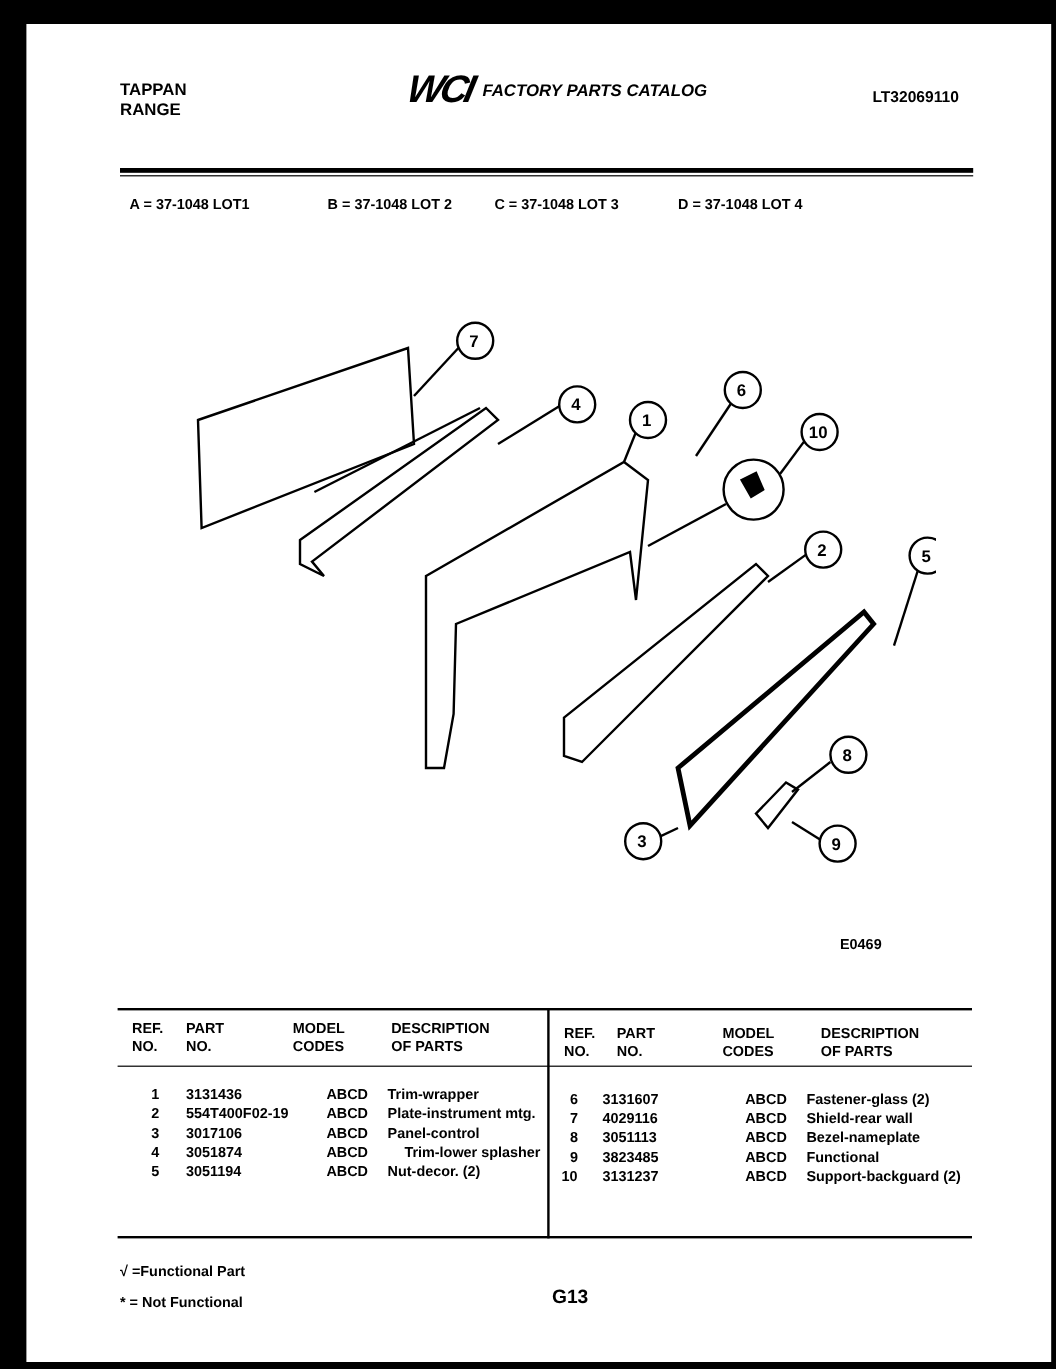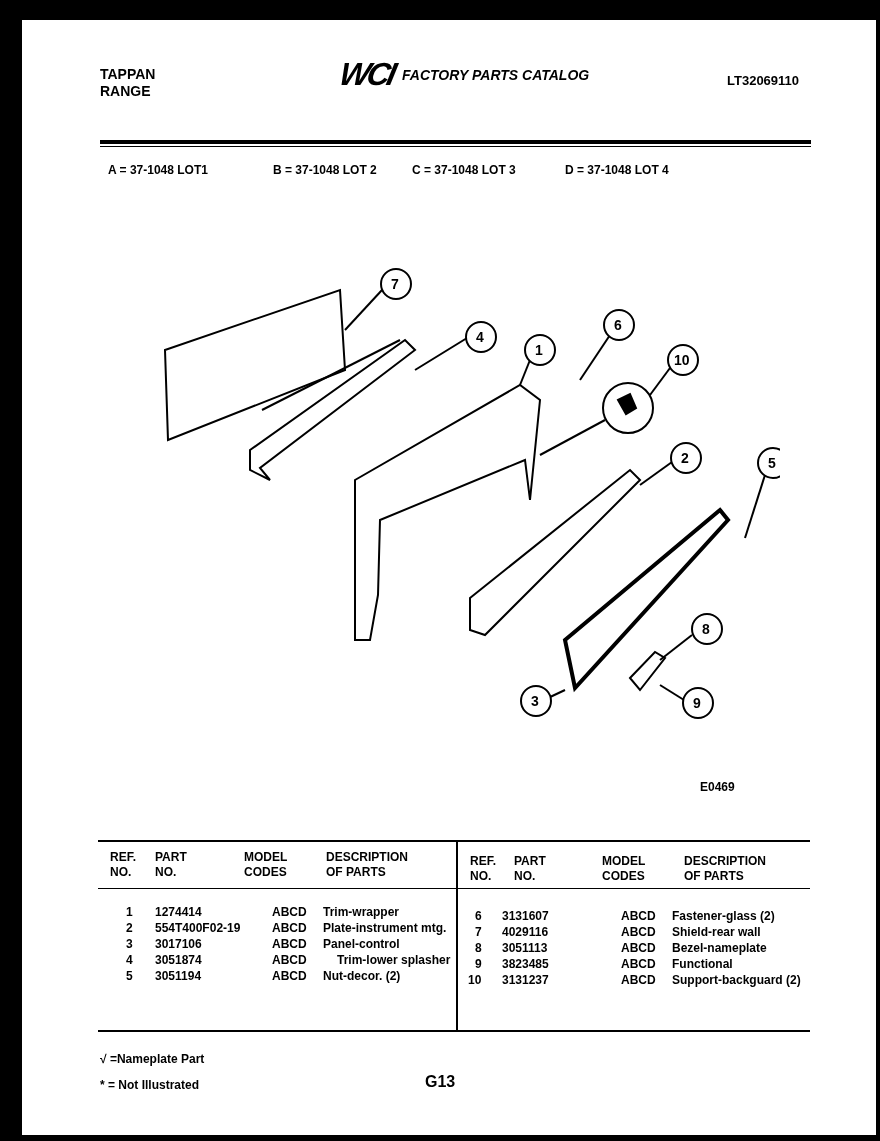--- a/index.html
+++ b/index.html
@@ -19,21 +19,21 @@
   .diagram{position:absolute;left:140px;top:260px;width:640px;height:470px;}
   .ecode{left:700px;top:780px;font-size:12px;}
   .table{position:absolute;left:98px;top:840px;width:712px;height:192px;}
   .tbl-top{position:absolute;left:0;top:0;width:712px;height:2px;background:#000;}
   .tbl-mid{position:absolute;left:0;top:48px;width:712px;height:1px;background:#000;}
   .tbl-bot{position:absolute;left:0;top:190px;width:712px;height:2px;background:#000;}
   .tbl-div{position:absolute;left:358px;top:0;width:2px;height:192px;background:#000;}
   .th{position:absolute;font-size:12px;line-height:15px;top:10px;}
   .row{position:absolute;font-size:12px;line-height:16px;}
   .footnote{font-size:12px;}
-  .page{left:425px;top:1073px;font-size:16px;}
+  .page{left:460px;top:1073px;font-size:16px;}
   .date{left:776px;top:1134px;font-size:12px;text-align:center;}
   .callout{fill:#fff;stroke:#000;stroke-width:2;}
   .calltxt{font-family:"Liberation Sans",sans-serif;font-weight:bold;font-size:14px;}
 </style>
 </head>
 <body>
 
 <div class="border-left"></div>
 <div class="border-top"></div>
 <div class="border-right"></div>
@@ -147,21 +147,21 @@
       <div>MODEL</div>
       <div>CODES</div>
     </div>
   <div class="th" style="left:586px;top:14px">
       <div>DESCRIPTION</div>
       <div>OF PARTS</div>
     </div>
 
   <div>
     <span class="row" style="left:28px;top:64px">1</span>
-    <span class="row" style="left:57px;top:64px">1274414</span>
+    <span class="row" style="left:57px;top:64px">3131436</span>
     <span class="row" style="left:174px;top:64px">ABCD</span>
     <span class="row" style="left:225px;top:64px">Trim-wrapper</span>
   </div>
   <div>
     <span class="row" style="left:28px;top:80px">2</span>
     <span class="row" style="left:57px;top:80px">554T400F02-19</span>
     <span class="row" style="left:174px;top:80px">ABCD</span>
     <span class="row" style="left:225px;top:80px">Plate-instrument mtg.</span>
   </div>
   <div>
@@ -208,16 +208,16 @@
     <span class="row" style="left:574px;top:116px">Functional</span>
   </div>
   <div>
     <span class="row" style="left:370px;top:132px">10</span>
     <span class="row" style="left:404px;top:132px">3131237</span>
     <span class="row" style="left:523px;top:132px">ABCD</span>
     <span class="row" style="left:574px;top:132px">Support-backguard (2)</span>
   </div>
 </div>
 
-<div class="abs footnote" style="left:100px;top:1052px">√ =Nameplate Part</div>
-<div class="abs footnote" style="left:100px;top:1078px">* = Not Illustrated</div>
+<div class="abs footnote" style="left:100px;top:1052px">√ =Functional Part</div>
+<div class="abs footnote" style="left:100px;top:1078px">* = Not Functional</div>
 <div class="abs page">G13</div>
 <div class="abs date">2/89</div>
 
 </body></html>

